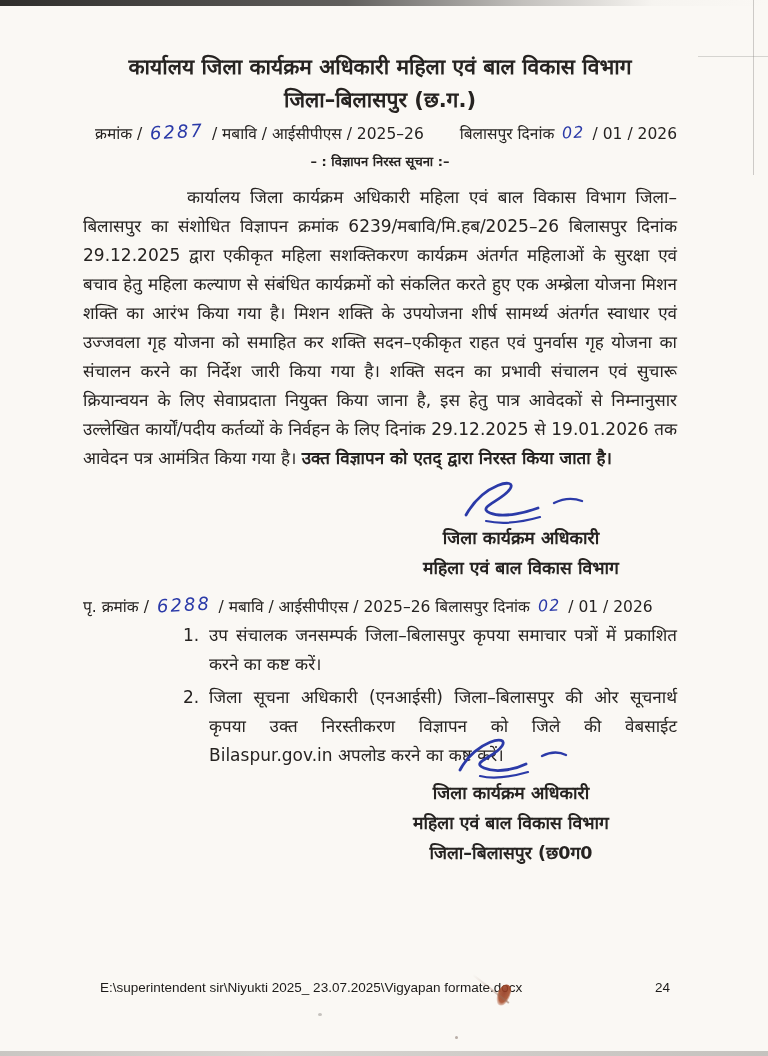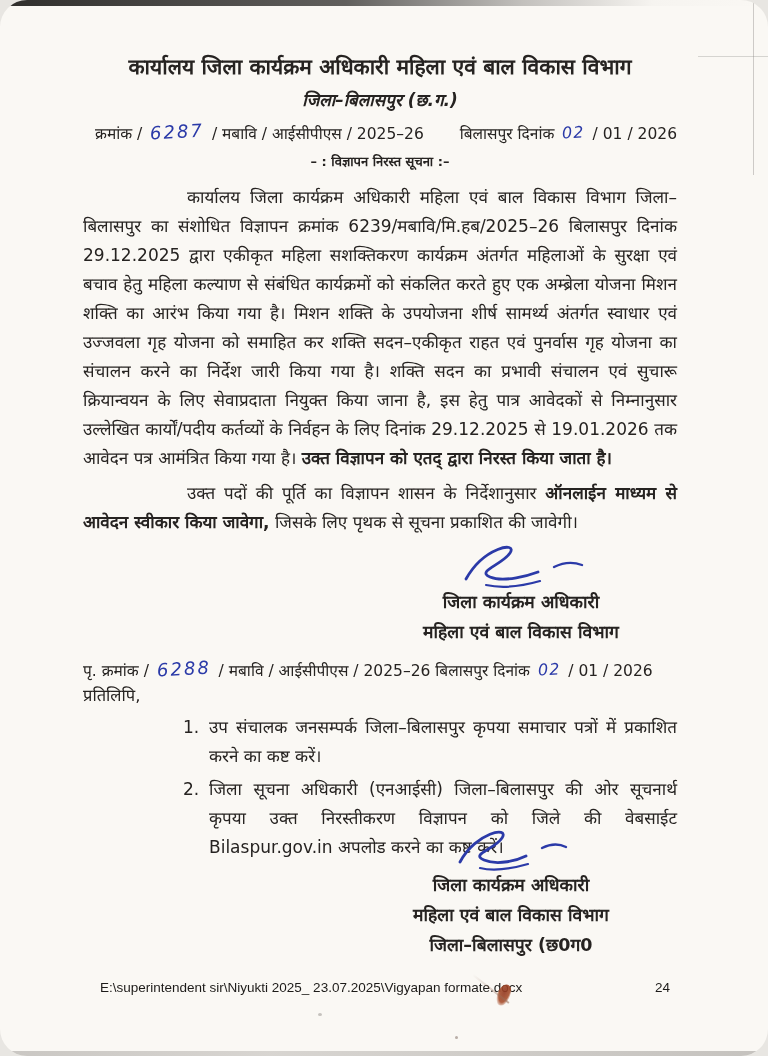--- a/index.html
+++ b/index.html
@@ -4,21 +4,20 @@
 <style>
   html,body{margin:0;padding:0;background:#e8e6e2;}
   .page{
     position:relative;
     width:768px;height:1056px;
     margin:0 auto;
     background:#faf8f4;
     overflow:hidden;
     font-family:"DejaVu Sans","Liberation Sans",sans-serif;
     color:#262321;
-    border-radius:27px;
   }
   
   .scan-top{
     position:absolute;top:0;left:0;width:100%;height:6px;
     background:linear-gradient(to right,
       rgba(25,24,22,.9) 0%,rgba(45,44,42,.75) 45%,
       rgba(90,88,85,.35) 68%,rgba(200,198,194,.08) 85%,rgba(250,248,244,0) 100%);
   }
   .scan-right{
     position:absolute;top:0;right:14px;width:1px;height:175px;
@@ -33,21 +32,21 @@
     background:linear-gradient(to right,#bdbab6 0%,#cfccc8 35%,#c2bfbb 70%,#b8b5b1 100%);
     opacity:.8;
   }
   .content{
     position:absolute;top:50px;left:83px;width:594px;
   }
   .title1{
     text-align:center;font-size:21px;font-weight:bold;line-height:34px;
   }
   .title2{
-    text-align:center;font-size:17px;font-weight:bold;line-height:32px;font-style:italic;
+    text-align:center;font-size:21px;font-weight:bold;line-height:32px;
   }
   .refline{
     display:flex;justify-content:space-between;align-items:baseline;
     font-size:15.5px;margin-top:6px;padding-left:12px;white-space:nowrap;
   }
   .hand{
     color:#2b3aa8;
     font-style:italic;
     font-size:18px;
     letter-spacing:2px;
@@ -138,43 +137,39 @@
         <span>/ 01 / 2026</span>
       </span>
     </div>
 
     <div class="subject">– : विज्ञापन निरस्त सूचना :–</div>
 
     <div class="para indent">
       <span>कार्यालय जिला कार्यक्रम अधिकारी महिला एवं बाल विकास विभाग जिला–बिलासपुर का संशोधित विज्ञापन क्रमांक 6239/मबावि/मि.हब/2025–26 बिलासपुर दिनांक 29.12.2025 द्वारा एकीकृत महिला सशक्तिकरण कार्यक्रम अंतर्गत महिलाओं के सुरक्षा एवं बचाव हेतु महिला कल्याण से संबंधित कार्यक्रमों को संकलित करते हुए एक अम्ब्रेला योजना मिशन शक्ति का आरंभ किया गया है। मिशन शक्ति के उपयोजना शीर्ष सामर्थ्य अंतर्गत स्वाधार एवं उज्जवला गृह योजना को समाहित कर शक्ति सदन–एकीकृत राहत एवं पुनर्वास गृह योजना का संचालन करने का निर्देश जारी किया गया है। शक्ति सदन का प्रभावी संचालन एवं सुचारू क्रियान्वयन के लिए सेवाप्रदाता नियुक्त किया जाना है, इस हेतु पात्र आवेदकों से निम्नानुसार उल्लेखित कार्यों/पदीय कर्तव्यों के निर्वहन के लिए दिनांक 29.12.2025 से 19.01.2026 तक आवेदन पत्र आमंत्रित किया गया है। </span><span class="emph">उक्त विज्ञापन को एतद् द्वारा निरस्त किया जाता है।</span>
     </div>
 
-    <div class="para indent">
-      <span>उक्त पदों की पूर्ति का विज्ञापन शासन के निर्देशानुसार </span><span class="emph">ऑनलाईन माध्यम से आवेदन स्वीकार किया जावेगा,</span><span> जिसके लिए पृथक से सूचना प्रकाशित की जावेगी।</span>
-    </div>
 
     <div class="sigblock">
       <svg class="scribble" width="150" height="52" viewBox="0 0 150 52">
         <path d="M20 38 C 38 6, 72 0, 64 12 C 56 24, 30 30, 44 36 C 58 42, 84 34, 92 31" fill="none" stroke="#2b3aa8" stroke-width="2.8" stroke-linecap="round"></path>
         <path d="M40 44 C 58 48, 80 44, 94 40" fill="none" stroke="#2b3aa8" stroke-width="2.2" stroke-linecap="round"></path>
         <path d="M108 26 C 118 21, 128 21, 136 24" fill="none" stroke="#2b3aa8" stroke-width="2.4" stroke-linecap="round"></path>
       </svg>
       <div>जिला कार्यक्रम अधिकारी</div>
       <div>महिला एवं बाल विकास विभाग</div>
     </div>
 
     <div class="ref2">
       <span>पृ. क्रमांक /</span>
       <span class="hand">6288</span>
       <span>/ मबावि /  आईसीपीएस  / 2025–26 बिलासपुर दिनांक</span>
       <span class="hand small">02</span>
       <span>/ 01 / 2026</span>
     </div>
 
-    <div class="copylabel">प्रतिलिपि,</div>
 
     <div class="copylist">
       <div class="copyitem">
         <span class="num">1.</span>
         <span class="txt">उप संचालक जनसम्पर्क जिला–बिलासपुर कृपया समाचार पत्रों में प्रकाशित करने का कष्ट करें।</span>
       </div>
       <div class="copyitem">
         <span class="num">2.</span>
         <span class="txt">जिला सूचना अधिकारी (एनआईसी) जिला–बिलासपुर की ओर सूचनार्थ कृपया उक्त निरस्तीकरण विज्ञापन को जिले की वेबसाईट Bilaspur.gov.in अपलोड करने का कष्ट करें।</span>
       </div>

